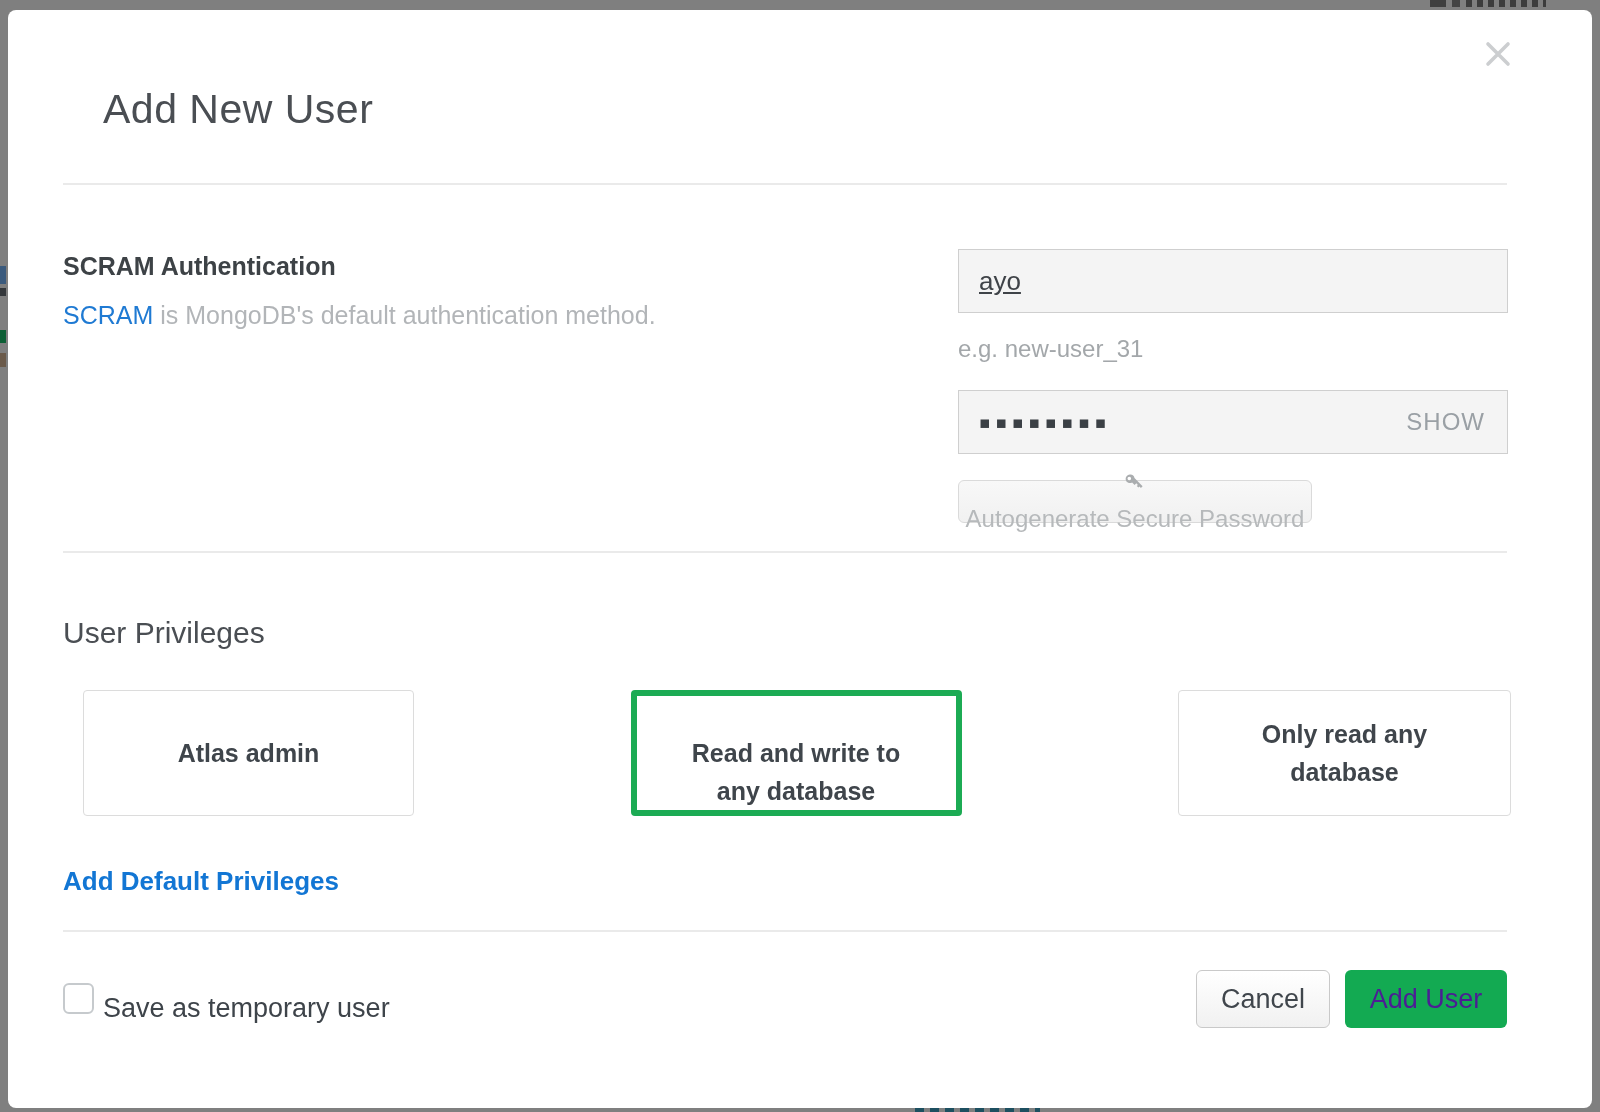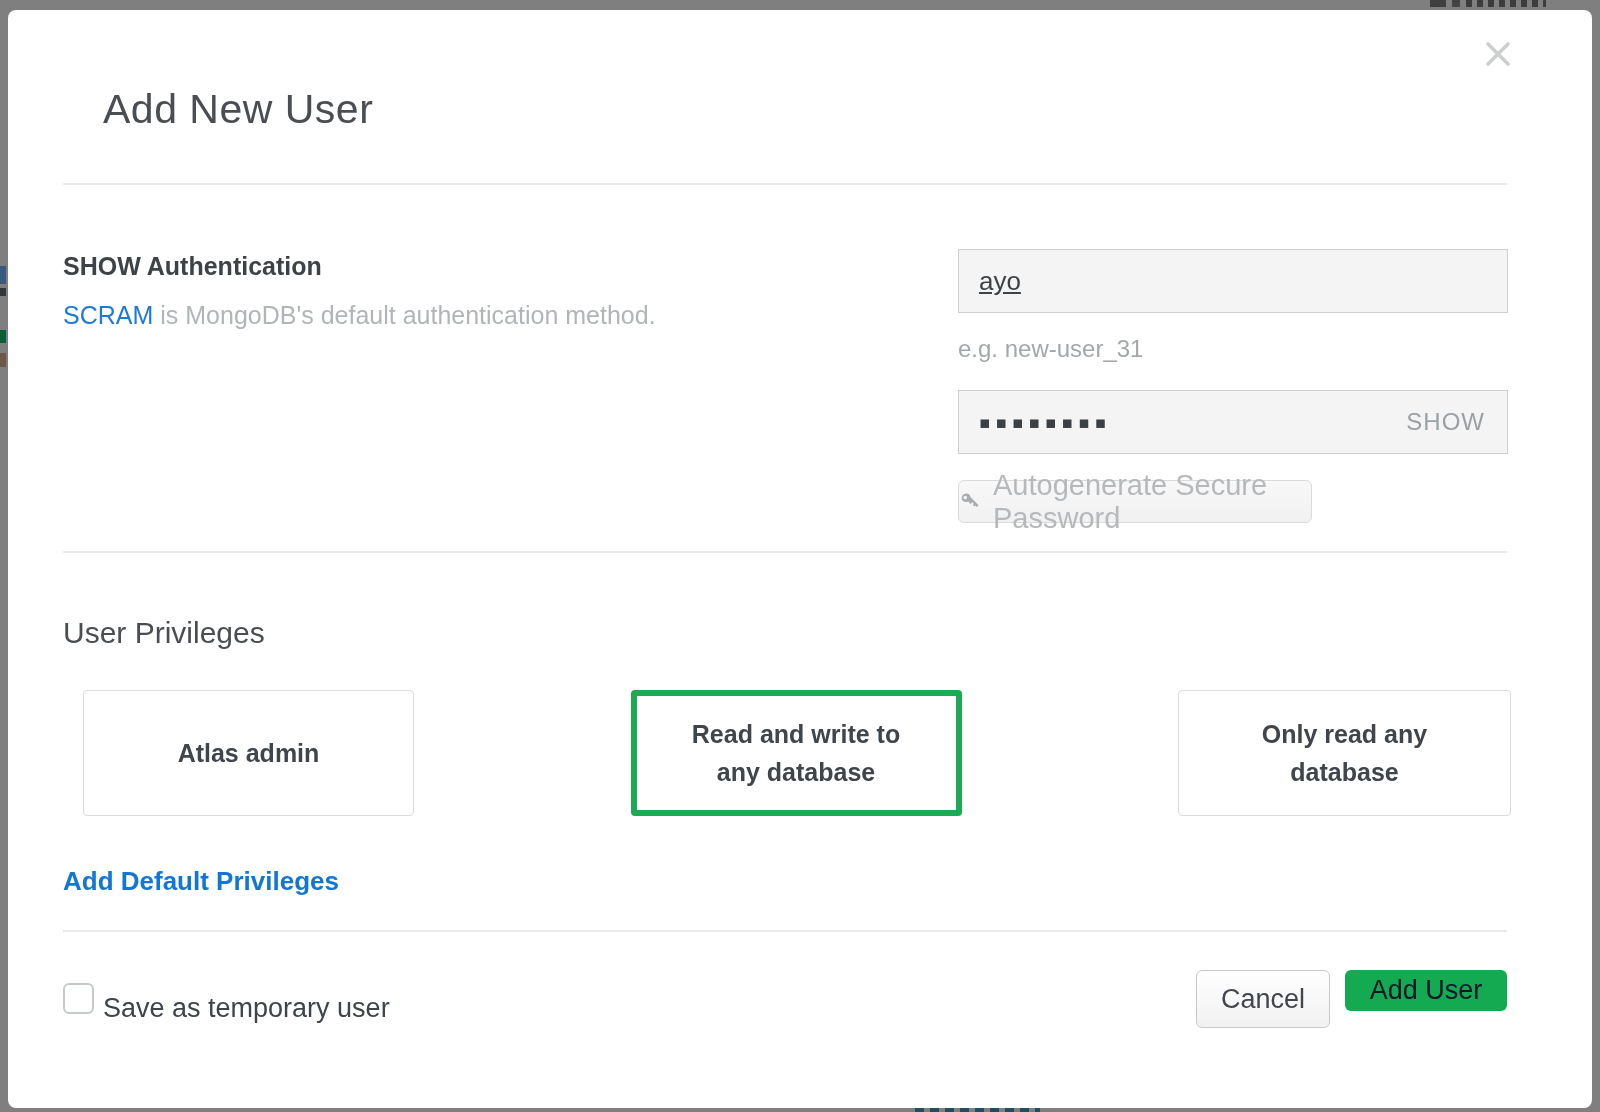--- a/index.html
+++ b/index.html
@@ -69,41 +69,41 @@
     font-family: "DejaVu Sans", sans-serif;
   }
   .show-btn {
     font-size: 24px; color: #9aa0a5; letter-spacing: 1px; cursor: pointer;
   }
   .autogen-btn {
     position: absolute; left: 950px; top: 470px; width: 354px; height: 43px;
     border: 1px solid #dadada; border-radius: 6px;
     background: linear-gradient(#f8f8f8, #f1f1f1);
     display: flex; align-items: center; justify-content: center; gap: 10px;
-    font-size: 29px; color: #b6b9bb; cursor: pointer;
+    font-size: 24px; color: #b6b9bb; cursor: pointer; flex-direction: column;
   }
 
   
   .priv-heading {
     position: absolute; left: 55px; top: 606px;
     font-size: 30px; font-weight: 400; color: #4a4e53;
   }
   .priv-row {
     position: absolute; left: 55px; top: 680px; width: 1428px; height: 126px;
     display: flex; justify-content: space-between; margin-left: 20px;
   }
   .priv-btn {
     width: 331px; height: 126px;
     background: #ffffff;
     border: 1px solid #dcdcdc; border-radius: 4px;
     display: flex; align-items: center; justify-content: center; text-align: center;
     font-size: 25px; font-weight: bold; color: #3f454b; line-height: 38px;
     padding: 0 40px; cursor: pointer;
   }
-  .priv-btn.selected { border: 6px solid #1cab54; border-radius: 4px; }
+  .priv-btn.selected { border: 6px solid #1cab54; border-radius: 4px; align-items: flex-end; }
   .custom-role {
     width: 333px;
     background: #e9e9e9; border: 1px solid #d2d2d2;
     color: #9b9fa3; position: relative;
     padding: 0 64px 0 40px;
   }
   .custom-role .arrows { position: absolute; right: 28px; top: 50%; transform: translateY(-50%); }
   .add-default-link {
     position: absolute; left: 55px; top: 856px;
     font-size: 26px; color: #1276d4; cursor: pointer; font-weight: bold;
@@ -121,25 +121,25 @@
     font-size: 27px; color: #3e444a;
   }
   .cancel-btn {
     position: absolute; left: 1188px; top: 960px; width: 134px; height: 58px;
     border: 1px solid #c9c9c9; border-radius: 6px;
     background: linear-gradient(#ffffff, #f1f1f1);
     display: flex; align-items: center; justify-content: center;
     font-size: 27px; color: #40464c; cursor: pointer;
   }
   .submit-btn {
-    position: absolute; left: 1337px; top: 960px; width: 162px; height: 41px;
+    position: absolute; left: 1337px; top: 960px; width: 162px; height: 58px;
     border: none; border-radius: 6px;
     background: #13aa52;
     display: flex; align-items: center; justify-content: center;
-    font-size: 27px; color: #0f172a; cursor: pointer;
+    font-size: 27px; color: #4c1d95; cursor: pointer;
   }
 </style>
 </head>
 <body>
 
 <div class="frag" style="left:1430px;top:0;width:16px;height:7px;background:#3f3f3f;"></div>
 <div class="frag" style="left:1452px;top:0;width:8px;height:7px;background:#444444;"></div>
 <div class="frag" style="left:1466px;top:0;width:80px;height:7px;background:repeating-linear-gradient(90deg,#3c3c3c 0 6px,#7f7f7f 6px 11px);"></div>
 <div class="frag" style="left:915px;top:1108px;width:125px;height:4px;background:repeating-linear-gradient(90deg,#1d4f60 0 9px,#7f7f7f 9px 15px);"></div>
 <div class="frag" style="left:0;top:266px;width:6px;height:18px;background:#3a5a7d;"></div>
@@ -152,21 +152,21 @@
   <div class="close-btn">
     <svg width="34" height="34" viewBox="0 0 34 34">
       <path d="M7 7 L27 27 M27 7 L7 27" stroke="#ccced0" stroke-width="3.6" stroke-linecap="round" fill="none"></path>
     </svg>
   </div>
 
   <div class="page-title">Add New User</div>
 
   <div class="divider d1"></div>
 
-  <div class="scram-heading">SHOW Authentication</div>
+  <div class="scram-heading">SCRAM Authentication</div>
   <div class="scram-desc"><span class="link">SCRAM</span><span> is MongoDB's default authentication method.</span></div>
 
   <input class="field username-field" type="text" value="ayo" style="">
   <div class="username-hint">e.g. new-user_31</div>
 
   <div class="field password-field">
     <span class="password-dots">▪▪▪▪▪▪▪▪</span>
     <span class="show-btn">SHOW</span>
   </div>
 

